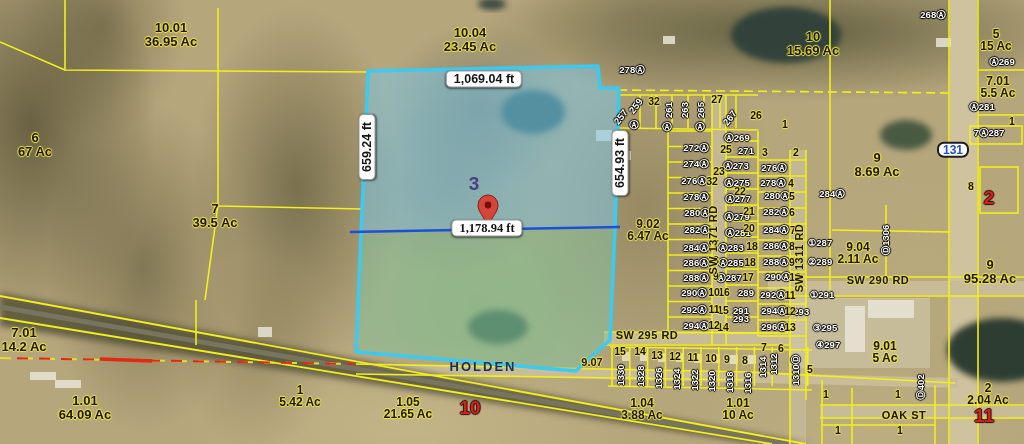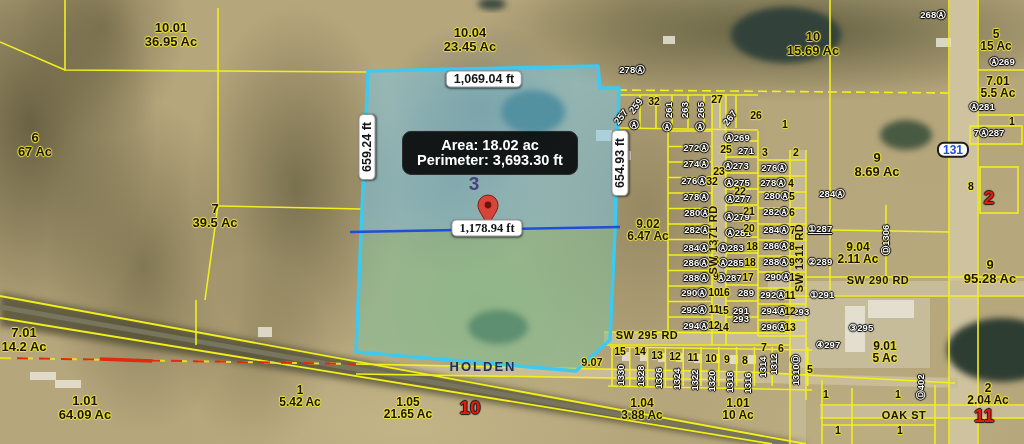--- a/index.html
+++ b/index.html
@@ -214,24 +214,20 @@
       <polygon points="368,71 598,66 600,88 619,88 615,230 610,340 576,371 356,352 362,210" fill="none" stroke="#3cc9f2" stroke-width="3.5" stroke-linejoin="round"></polygon>
       <line x1="350" y1="232" x2="620" y2="227" stroke="#1f4fd8" stroke-width="2.5"></line>
     </g>
 
     <g>
       <path d="M488,227 C484,216 478,212 478,205 a10,10 0 1 1 20,0 c0,7 -6,11 -10,22 z" fill="#d6453a" stroke="#7e1d12" stroke-width="1"></path>
       <circle cx="488" cy="205" r="3.4" fill="#6e120b"></circle>
     </g>
   </svg>
 
-  <div class="lbl tooltip" style="left:490px;top:153px;">
-    <div>Area: 18.02 ac</div>
-    <div>Perimeter: 3,693.30 ft</div>
-  </div>
   <div class="lbl measure" style="left:484px;top:79px;">1,069.04 ft</div>
   <div class="lbl measure" style="left:367px;top:147px;transform:translate(-50%,-50%) rotate(-90deg);">659.24 ft</div>
   <div class="lbl measure" style="left:620px;top:163px;transform:translate(-50%,-50%) rotate(-90deg);">654.93 ft</div>
   <div class="lbl measure" style="left:487px;top:228px;font-family:Liberation Serif, serif;">1,178.94 ft</div>
   <div class="lbl selnum" style="left:474px;top:184px;">3</div>
   <div class="lbl shield" style="left:953px;top:150px;">131</div>
   <div class="lbl holden" style="left:483px;top:367px;">HOLDEN</div>
 
 <div class="lbl addr" style="left: 696px; top: 148px;">272Ⓐ</div>
     <div class="lbl addr" style="left: 696px; top: 164px;">274Ⓐ</div>
@@ -268,25 +264,25 @@
     <div class="lbl addr" style="left: 773px; top: 295px;">292Ⓐ</div>
     <div class="lbl addr" style="left: 774px; top: 311px;">294Ⓐ</div>
     <div class="lbl addr" style="left: 774px; top: 327px;">296Ⓐ</div>
     <div class="lbl addr" style="left: 737px; top: 138px;">Ⓐ269</div>
     <div class="lbl addr" style="left: 1002px; top: 62px;">Ⓐ269</div>
     <div class="lbl addr" style="left: 982px; top: 107px;">Ⓐ281</div>
     <div class="lbl addr" style="left: 933px; top: 15px;">268Ⓐ</div>
     <div class="lbl addr" style="left: 632px; top: 70px;">278Ⓐ</div>
     <div class="lbl addr" style="left: 832px; top: 194px;">284Ⓐ</div>
     <div class="lbl addr" style="left: 989px; top: 133px;">7Ⓐ287</div>
-    <div class="lbl addr" style="left: 820px; top: 229px; text-decoration: underline;">①287</div>
+    <div class="lbl addr" style="left: 820px; top: 243px;">①287</div>
     <div class="lbl addr" style="left: 820px; top: 262px;">②289</div>
     <div class="lbl addr" style="left: 822px; top: 295px;">①291</div>
     <div class="lbl addr" style="left: 797px; top: 312px;">②293</div>
-    <div class="lbl addr" style="left: 825px; top: 328px; margin-left: 36px;">③295</div>
+    <div class="lbl addr" style="left: 825px; top: 328px;">③295</div>
     <div class="lbl addr" style="left: 818px; top: 345px; padding-left: 20px;">④297</div>
     <div class="lbl addr" style="left: 886px; top: 240px; transform: translate(-50%, -50%) rotate(-90deg);">Ⓓ1306</div>
     <div class="lbl addr" style="left: 921px; top: 387px; transform: translate(-50%, -50%) rotate(-90deg);">Ⓓ402</div>
     <div class="lbl addr" style="left: 636px; top: 106px; transform: translate(-50%, -50%) rotate(-52deg);">259</div>
     <div class="lbl addr" style="left: 621px; top: 117px; transform: translate(-50%, -50%) rotate(-52deg);">257</div>
     <div class="lbl addr" style="left: 669px; top: 110px; transform: translate(-50%, -50%) rotate(-90deg);">261</div>
     <div class="lbl addr" style="left: 685px; top: 110px; transform: translate(-50%, -50%) rotate(-90deg);">263</div>
     <div class="lbl addr" style="left: 701px; top: 110px; transform: translate(-50%, -50%) rotate(-90deg);">265</div>
     <div class="lbl addr" style="left: 730px; top: 118px; transform: translate(-50%, -50%) rotate(-52deg);">267</div>
     <div class="lbl addr" style="left: 621px; top: 375px; transform: translate(-50%, -50%) rotate(-90deg);">1330</div>

